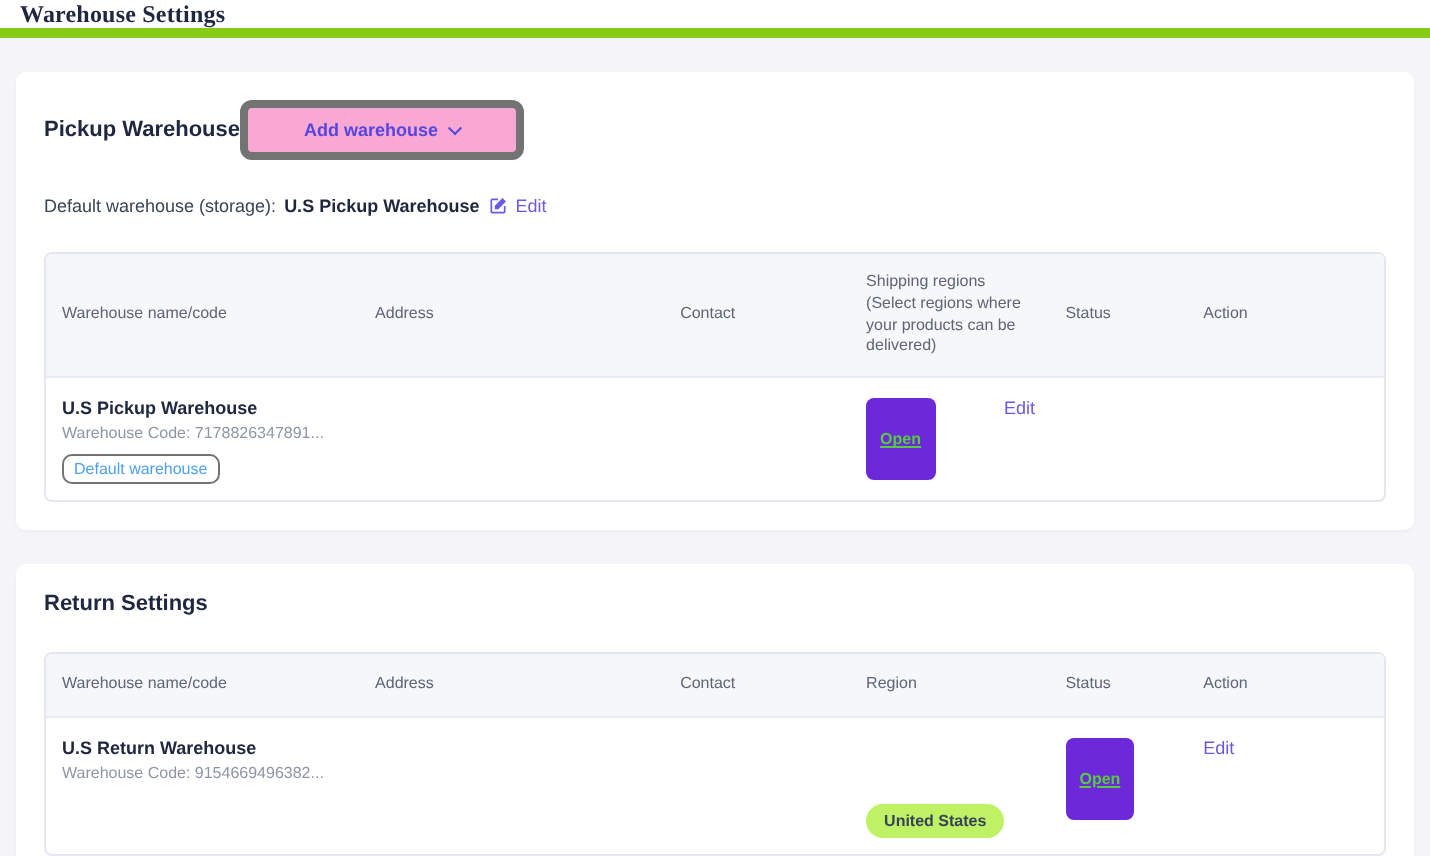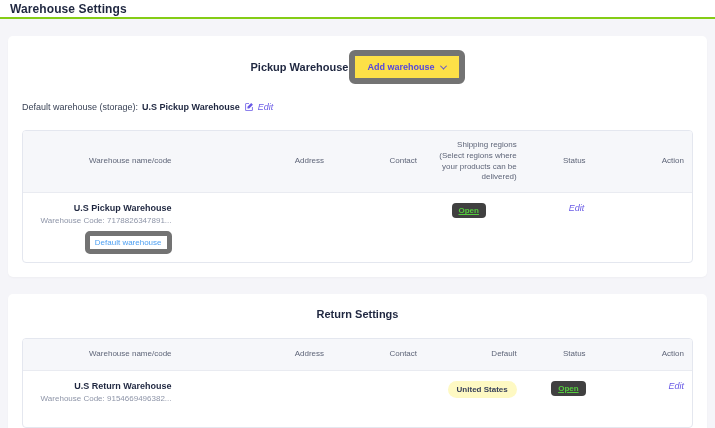--- a/index.html
+++ b/index.html
@@ -5,78 +5,78 @@
   * { margin:0; padding:0; box-sizing:border-box; }
   html,body { width:715px; height:428px; }
   body {
     background:#f5f5f9;
     font-family:"Liberation Sans", sans-serif;
     color:#222a3d;
     overflow:hidden;
   }
   
   .topbar {
-    height:19px; background:#ffffff; border-bottom:2px solid #84cc16;
-    display:flex; align-items:center; padding:0 10px;
+    height:19px; background:#ffffff; border-bottom:5px solid #84cc16;
+    display:flex; align-items:center; padding:0 10px;font-family:Liberation Serif, serif;
   }
   .page-title { font-size:12px; font-weight:bold; color:#1f2740; letter-spacing:.1px; }
 
   .main { padding:17px 8px 15px; display:flex; flex-direction:column; gap:17px; }
 
   .card {
     background:#ffffff; border-radius:5px; padding:14px;
     box-shadow:0 1px 2px rgba(20,20,40,.03);
   }
-  .card-head { display:flex; align-items:center; justify-content:center; }
+  .card-head { display:flex; align-items:center; justify-content:flex-start; }
   .section-title { font-size:11px; font-weight:bold; color:#1f2740; }
 
   .add-btn {
     display:inline-flex; align-items:center; gap:6px;
-    background:#fde047; border:6px solid #737373; color:#5546e0;
-    border-radius:6px; padding:6px 13px; font-size:9px; font-weight:bold;
+    background:#f9a8d4; border:4px solid #737373; color:#5546e0;
+    border-radius:6px; padding:6px 28px; font-size:9px; font-weight:bold;
     font-family:inherit; cursor:pointer;
   }
   .chev {
     width:5px; height:5px; border-right:1.2px solid #5546e0; border-bottom:1.2px solid #5546e0;
     transform:rotate(45deg) translate(-1px,-1px); display:inline-block;
   }
 
   .default-line { margin-top:18px; font-size:9px; color:#3a4356; display:flex; align-items:center; gap:4px; }
   .default-line b { color:#1f2740; }
-  .edit-link { color:#695ae6; font-size:9px; text-decoration:none; cursor:pointer;font-style:italic; }
+  .edit-link { color:#695ae6; font-size:9px; text-decoration:none; cursor:pointer; }
   .edit-ic { width:10px; height:10px; display:inline-block; vertical-align:-1px; }
 
   
   .tbl { margin-top:18px; border:1px solid #e4e7ef; border-radius:4px; overflow:hidden; }
   .tr { display:flex; width:100%; }
   .tr.head { background:#f6f7fa; align-items:center; }
-  .td { padding:8px;text-align:right; }
+  .td { padding:8px; }
   .c1 { width:23.4%; } .c2 { width:22.8%; } .c3 { width:13.9%; }
   .c4 { width:14.9%; } .c5 { width:10.3%; } .c6 { width:14.7%; }
   .head .td { font-size:8px; color:#5e6578; line-height:1.35; }
   .head-tall .td { padding:9px 8px; }
   .head-short .td { padding:10px 8px; }
   .tr.body { border-top:1px solid #e9ebf1; }
   .row-tall { min-height:61px; }
   .row-mid  { min-height:57px; }
   .body .td { padding-top:10px; font-size:8.5px; color:#3a4356; }
 
   .wh-name { font-size:9px; font-weight:bold; color:#1f2740; }
   .wh-code { font-size:8px; color:#8e95a8; margin-top:3px; }
   .badge-default {
-    display:inline-block; margin-top:6px; border:5px solid #737373; color:#4d9ff1;
+    display:inline-block; margin-top:6px; border:1px solid #737373; color:#4d9ff1;
     background:#fff; font-size:8px; padding:2px 5px; border-radius:5px;
   }
   .badge-open {
-    display:inline-block; background:#404040; color:#54cc3e;
-    font-size:8px; font-weight:bold; padding:3px 7px; border-radius:4px;text-decoration:underline;
+    display:inline-block; background:#6d28d9; color:#54cc3e;
+    font-size:8px; font-weight:bold; padding:16px 7px; border-radius:4px;text-decoration:underline;
   }
   .pill-region {
-    display:inline-block; background:#fef9c3; color:#38415a;
-    font-size:8px; font-weight:bold; padding:4px 9px; border-radius:10px;
+    display:inline-block; background:#bef264; color:#38415a;
+    font-size:8px; font-weight:bold; padding:4px 9px; border-radius:10px;margin-top:33px;
   }
   .cell-action .edit-link { font-size:9px; }
 </style>
 </head>
 <body>
 
 <div class="topbar">
   <div class="page-title">Warehouse Settings</div>
 </div>
 
@@ -131,21 +131,21 @@
   <section class="card">
     <div class="card-head">
       <h2 class="section-title">Return Settings</h2>
     </div>
 
     <div class="tbl">
       <div class="tr head head-short">
         <div class="td c1">Warehouse name/code</div>
         <div class="td c2">Address</div>
         <div class="td c3">Contact</div>
-        <div class="td c4">Default</div>
+        <div class="td c4">Region</div>
         <div class="td c5">Status</div>
         <div class="td c6">Action</div>
       </div>
       <div class="tr body row-mid">
         <div class="td c1">
           <div class="wh-name">U.S Return Warehouse</div>
           <div class="wh-code">Warehouse Code: 9154669496382...</div>
         </div>
         <div class="td c2"></div>
         <div class="td c3"></div>

